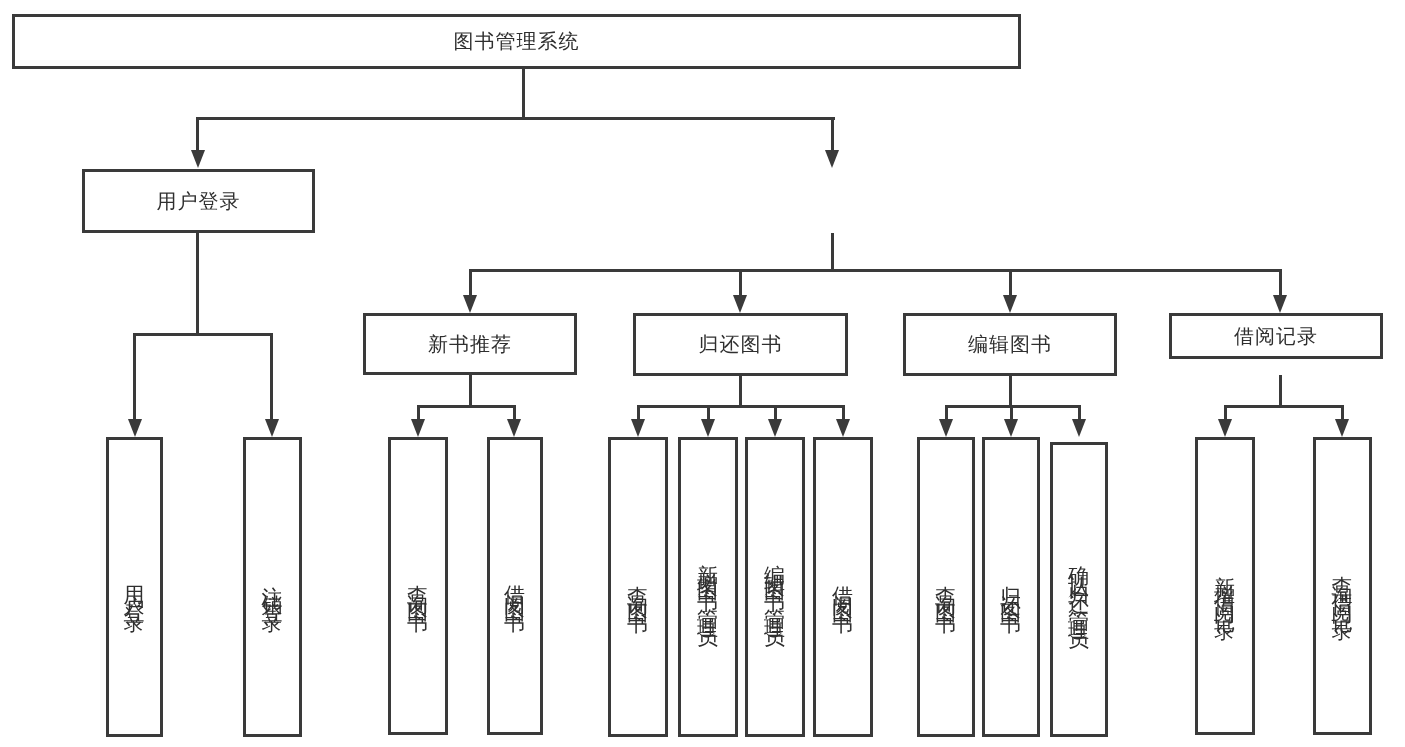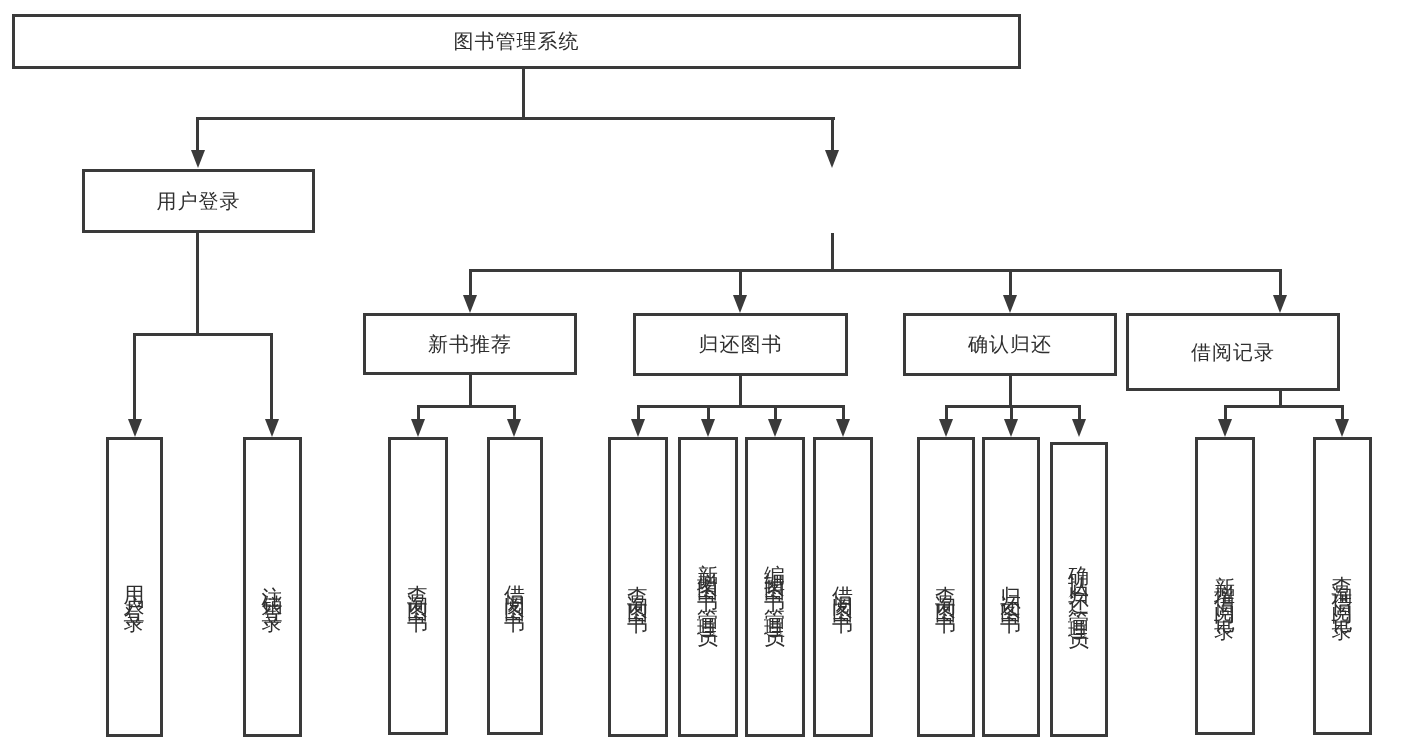--- a/index.html
+++ b/index.html
@@ -93,22 +93,22 @@
   <div class="arrow" style="left:1218px;top:419px"></div>
   <div class="vline" style="left:1341px;top:405px;height:14px"></div>
   <div class="arrow" style="left:1335px;top:419px"></div>
 
   <div class="node h" style="left:12px;top:14px;width:1009px;height:55px">图书管理系统</div>
 
   <div class="node h" style="left:82px;top:169px;width:233px;height:64px">用户登录</div>
 
   <div class="node h" style="left:363px;top:313px;width:214px;height:62px">新书推荐</div>
   <div class="node h" style="left:633px;top:313px;width:215px;height:63px">归还图书</div>
-  <div class="node h" style="left:903px;top:313px;width:214px;height:63px">确认归还</div>
-  <div class="node h" style="left:1126px;top:313px;width:214px;height:78px">借阅记录</div>
+  <div class="node h" style="left:903px;top:313px;width:214px;height:63px">编辑图书</div>
+  <div class="node h" style="left:1169px;top:313px;width:214px;height:46px">借阅记录</div>
 
   <div class="node v" style="left:106px;top:437px;width:57px;height:300px">用户登录</div>
   <div class="node v" style="left:243px;top:437px;width:59px;height:300px">注销登录</div>
 
   <div class="node v" style="left:388px;top:437px;width:60px;height:298px">查询图书</div>
   <div class="node v" style="left:487px;top:437px;width:56px;height:298px">借阅图书</div>
 
   <div class="node v" style="left:608px;top:437px;width:60px;height:300px">查询图书</div>
   <div class="node v" style="left:678px;top:437px;width:60px;height:300px">新增图书（管理员）</div>
   <div class="node v" style="left:745px;top:437px;width:60px;height:300px">编辑图书（管理员）</div>

